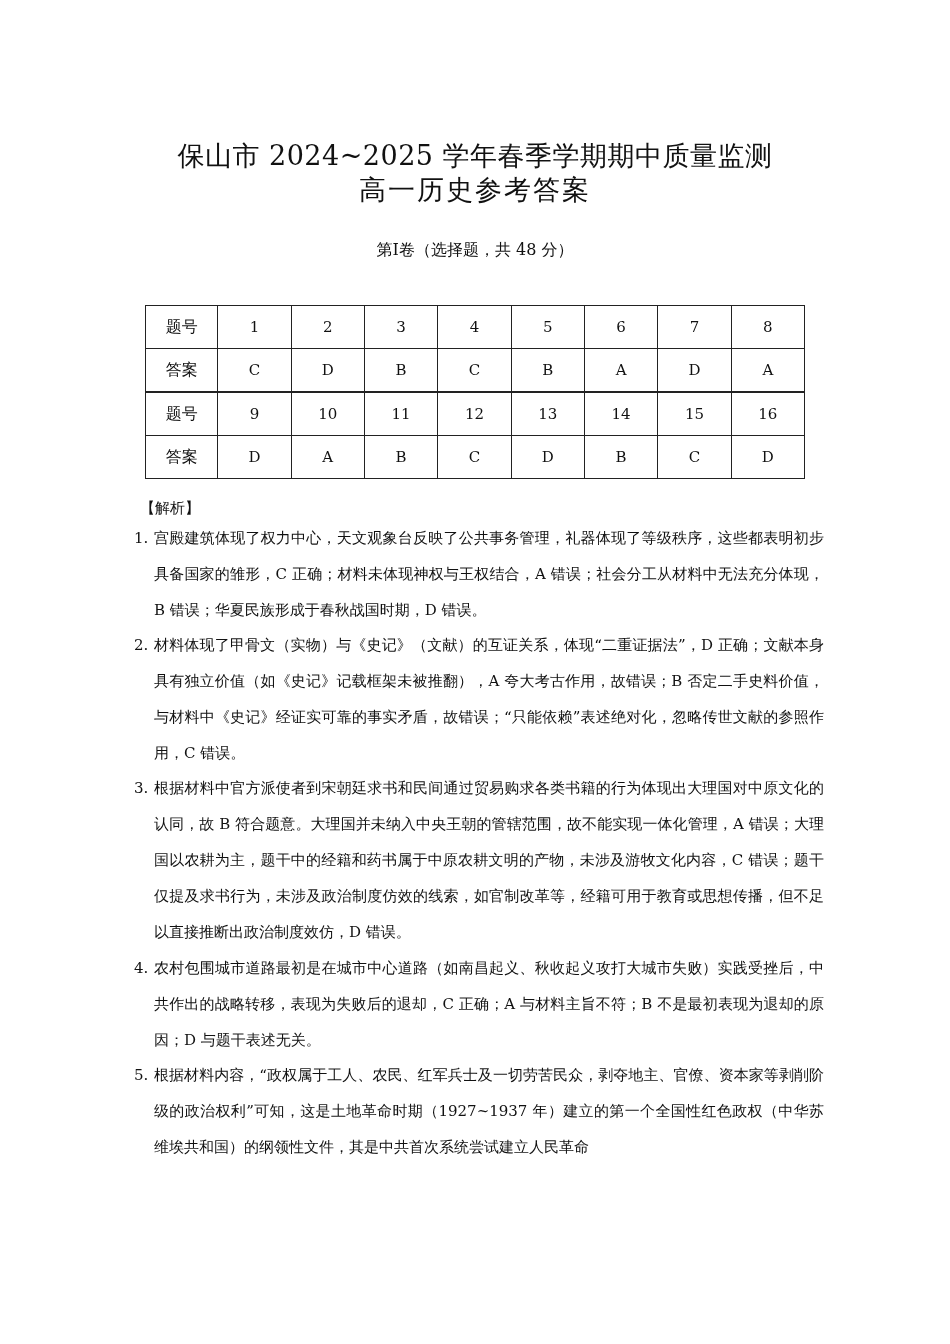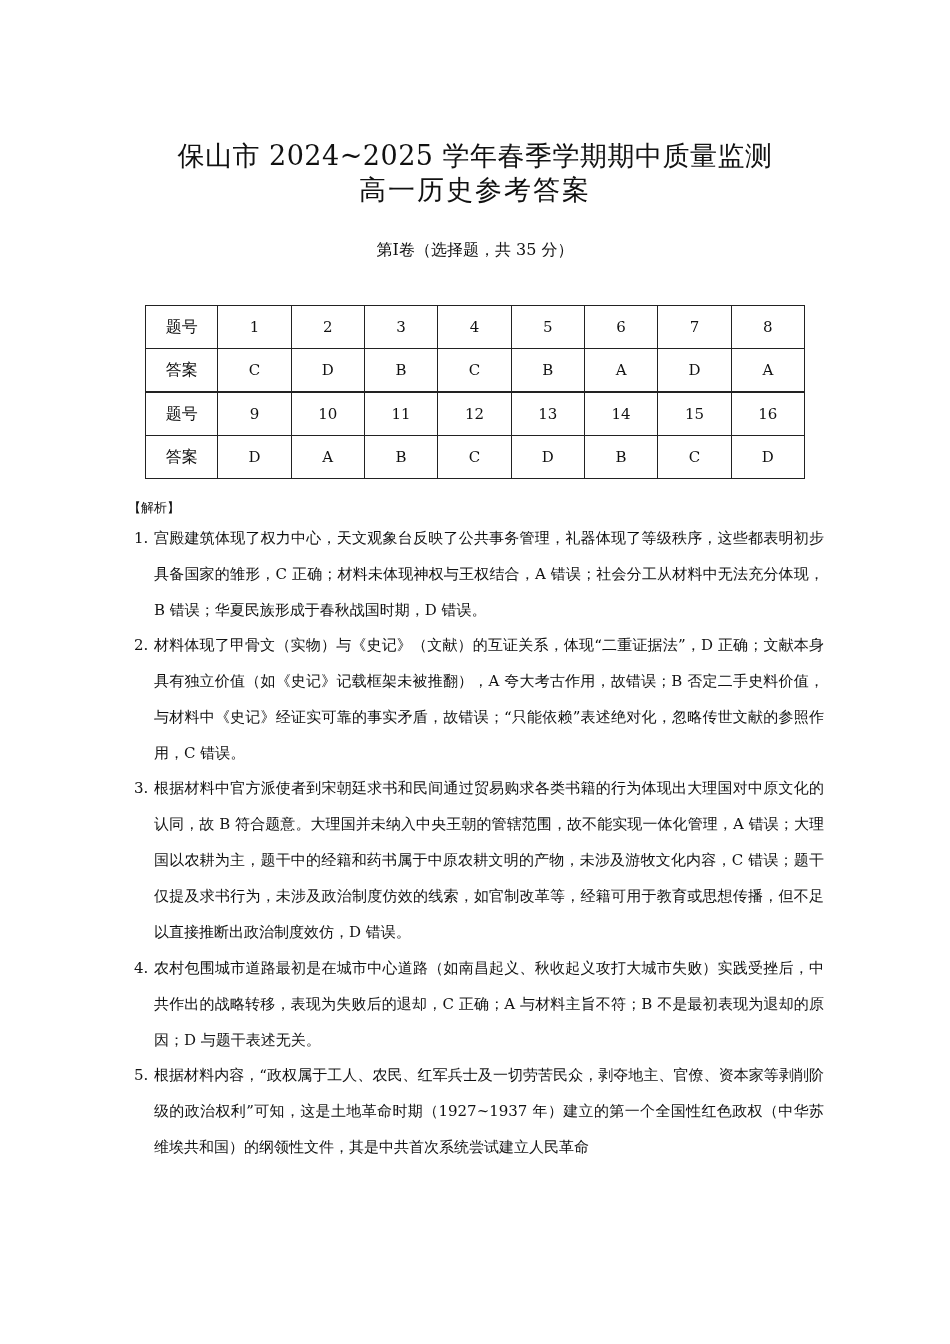--- a/index.html
+++ b/index.html
@@ -27,41 +27,41 @@
     position: absolute; left: 145px; top: 305px;
     border-collapse: collapse; width: 660px;
   }
   table.answers td {
     border: 1.5px solid #222; height: 42px; text-align: center; vertical-align: middle;
     font-size: 15px; width: 73px; padding: 0;
   }
   table.answers td.head { width: 72px; font-size: 16px; }
   table.answers tr.bold-top td { border-top: 2.5px solid #222; }
   .analysis-label {
-    position: absolute; left: 128px; top: 496px; font-size: 13px; line-height: 24px;
+    position: absolute; left: 140px; top: 496px; font-size: 15px; line-height: 24px;
   }
   .item {
     position: absolute; left: 134px; width: 690px; font-size: 15px; line-height: 36px;
   }
   .item .num { position: absolute; left: 0; top: 0; width: 26px; }
   .item .text { margin-left: 20px; text-align: justify; }
   .footer {
     position: absolute; left: 0; width: 950px; top: 1240px; text-align: center;
     font-size: 14px; line-height: 20px;
   }
 </style>
 </head>
 <body>
 
 <div class="page">
 
   <div class="title1">保山市 2024~2025 学年春季学期期中质量监测</div>
   <div class="title2">高一历史参考答案</div>
 
-  <div class="section-title">第Ⅰ卷（选择题，共 35 分）</div>
+  <div class="section-title">第Ⅰ卷（选择题，共 48 分）</div>
 
   <table class="answers">
     <tbody>
         <tr>
       <td class="head">题号</td>
       <td>1</td>
       <td>2</td>
       <td>3</td>
       <td>4</td>
       <td>5</td>

